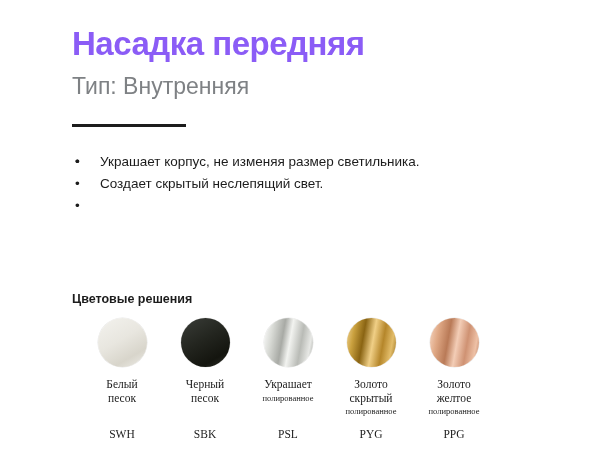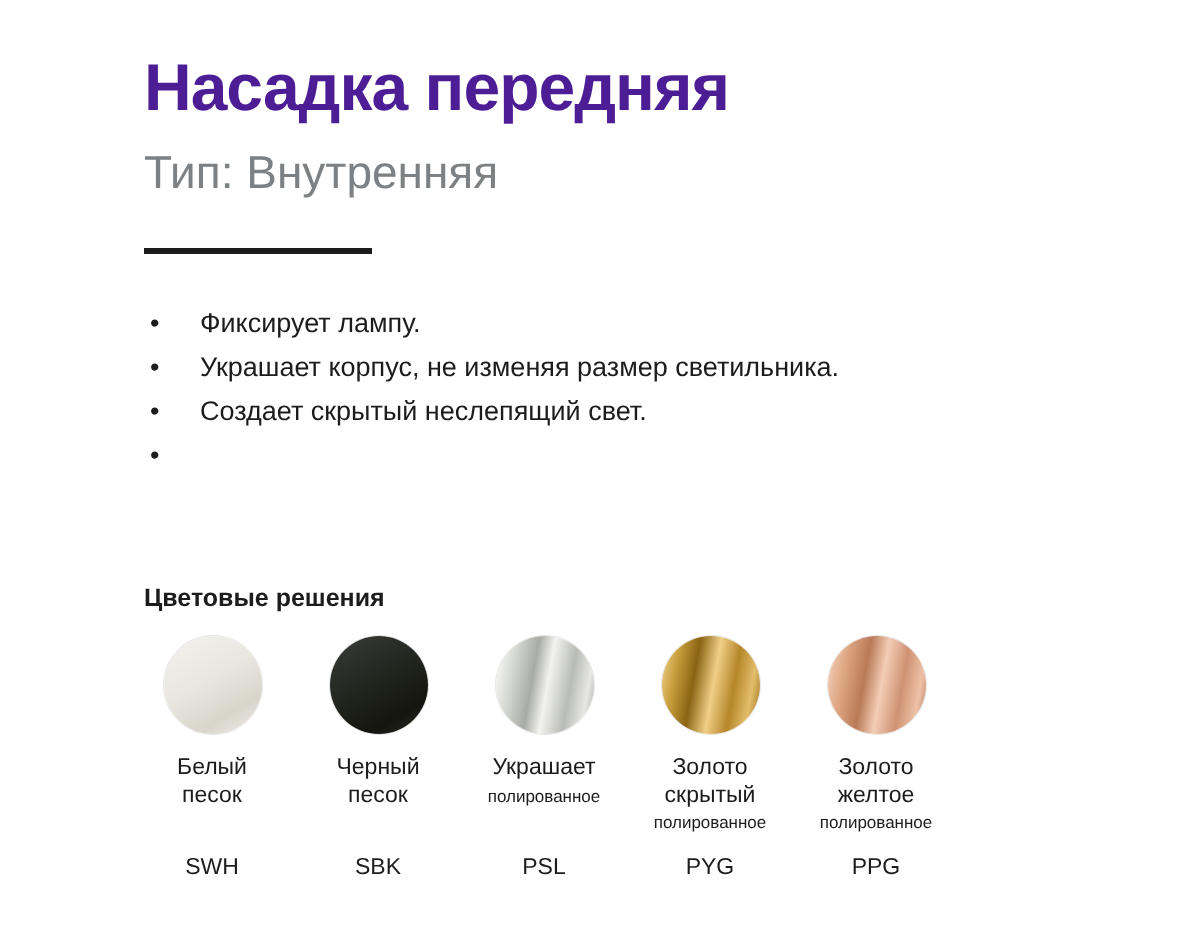--- a/index.html
+++ b/index.html
@@ -18,21 +18,21 @@
     position: relative;
     width: 600px;
     height: 467px;
     box-sizing: border-box;
     padding: 26px 40px 0 72px;
   }
   .title {
     font-size: 33px;
     font-weight: bold;
     letter-spacing: -0.5px;
-    color: #4c1d95;
+    color: #8b5cf6;
     line-height: 1.1;
     margin: 0;
   }
   .subtitle {
     font-size: 23px;
     color: #7e8184;
     font-weight: normal;
     margin: 12px 0 0 0;
     line-height: 1.1;
   }
@@ -66,24 +66,25 @@
   .colors-heading {
     position: absolute;
     left: 72px;
     top: 292px;
     font-size: 12.5px;
     font-weight: bold;
     color: #1c1c1c;
   }
   .swatches {
     position: absolute;
-    left: 66px;
+    left: 82px;
     top: 318px;
     display: flex;
     width: 404px;
+    font-family: Liberation Serif, serif;
   }
   .swatch {
     width: 80px;
     margin-right: 3px;
     text-align: center;
   }
   .circle {
     width: 49px;
     height: 49px;
     border-radius: 50%;
@@ -145,21 +146,20 @@
 
 <div class="page">
 
   <h1 class="title">Насадка передняя</h1>
   <div class="subtitle">Тип: Внутренняя</div>
   <div class="rule"></div>
 
   <ul class="bullets">
     <li>
       <span class="dot">•</span>
-      <span>Фиксирует лампу.</span>
     </li>
     <li>
       <span class="dot">•</span>
       <span>Украшает корпус, не изменяя размер светильника.</span>
     </li>
     <li>
       <span class="dot">•</span>
       <span>Создает скрытый неслепящий свет.</span>
     </li>
     <li>

